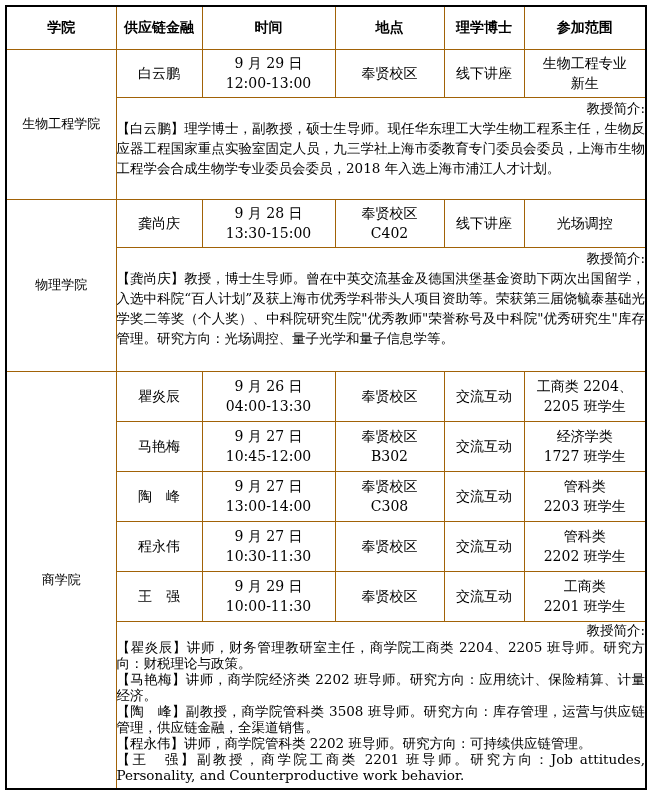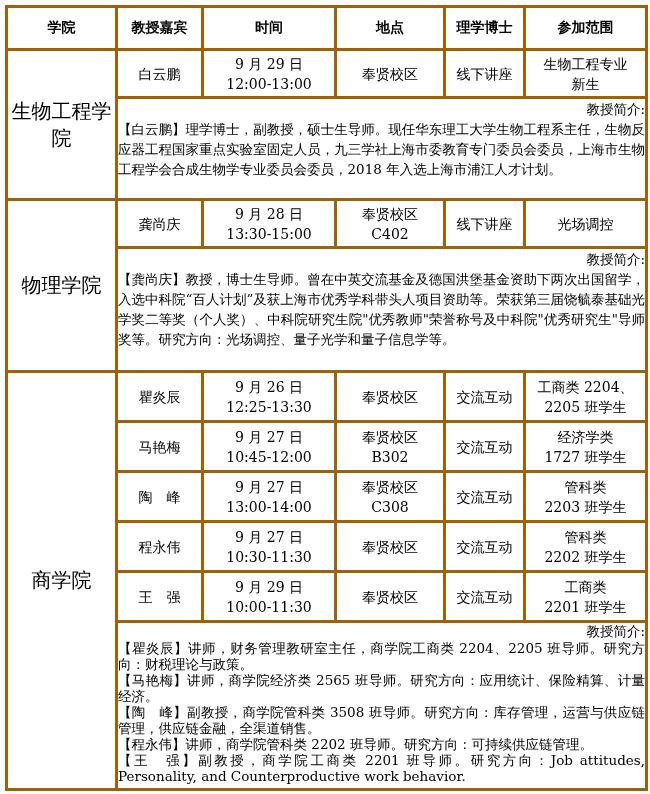--- a/index.html
+++ b/index.html
@@ -21,32 +21,32 @@
   table.sched {
     position: absolute;
     left: 5px;
     top: 5px;
     width: 640px;
     border-collapse: collapse;
     table-layout: fixed;
     border: 2px solid #000000;
   }
   table.sched th, table.sched td {
-    border: 3px solid #a16207;
+    border: 1px solid #a16207;
     padding: 0;
     overflow: hidden;
   }
   th.hdr {
     font-size: 14px;
     font-weight: bold;
     text-align: center;
     vertical-align: middle;
   }
   td.college {
-    font-size: 20px;
+    font-size: 13px;
     text-align: center;
     vertical-align: middle;
   }
   td.cell {
     font-size: 14px;
     text-align: center;
     vertical-align: middle;
     white-space: pre-line;
     line-height: 20px;
   }
@@ -83,21 +83,21 @@
         <col style="width:86px">
         <col style="width:133px">
       <col style="width:109px">
         <col style="width:80px">
         <col style="width:122px">
     </colgroup>
 
     <tbody>
         <tr class="r-header">
       <th class="hdr">学院</th>
-      <th class="hdr">教授嘉宾</th>
+      <th class="hdr">供应链金融</th>
       <th class="hdr">时间</th>
       <th class="hdr">地点</th>
       <th class="hdr">理学博士</th>
       <th class="hdr">参加范围</th>
     </tr>
 
     <tr class="r-prof">
       <td class="college" rowspan="2">生物工程学院</td>
       <td class="cell">白云鹏</td>
       <td class="cell">9 月 29 日
@@ -120,29 +120,29 @@
       <td class="cell">9 月 28 日
 13:30-15:00</td>
       <td class="cell">奉贤校区
 C402</td>
       <td class="cell">线下讲座</td>
       <td class="cell">光场调控</td>
     </tr>
     <tr class="r-bio-1">
       <td class="bio-cell" colspan="5">
         <div class="bio-title">教授简介:</div>
-        <div class="bio-p">【龚尚庆】教授，博士生导师。曾在中英交流基金及德国洪堡基金资助下两次出国留学，入选中科院“百人计划”及获上海市优秀学科带头人项目资助等。荣获第三届饶毓泰基础光学奖二等奖（个人奖）、中科院研究生院"优秀教师"荣誉称号及中科院"优秀研究生"导师奖等。研究方向：光场调控、量子光学和量子信息学等。</div>
+        <div class="bio-p">【龚尚庆】教授，博士生导师。曾在中英交流基金及德国洪堡基金资助下两次出国留学，入选中科院“百人计划”及获上海市优秀学科带头人项目资助等。荣获第三届饶毓泰基础光学奖二等奖（个人奖）、中科院研究生院"优秀教师"荣誉称号及中科院"优秀研究生"库存管理。研究方向：光场调控、量子光学和量子信息学等。</div>
       </td>
     </tr>
 
     <tr class="r-biz">
       <td class="college" rowspan="6">商学院</td>
       <td class="cell">瞿炎辰</td>
       <td class="cell">9 月 26 日
-12:25-13:30</td>
+04:00-13:30</td>
       <td class="cell">奉贤校区</td>
       <td class="cell">交流互动</td>
       <td class="cell">工商类 2204、
 2205 班学生</td>
     </tr>
     <tr class="r-biz">
       <td class="cell">马艳梅</td>
       <td class="cell">9 月 27 日
 10:45-12:00</td>
       <td class="cell">奉贤校区
@@ -176,21 +176,21 @@
 10:00-11:30</td>
       <td class="cell">奉贤校区</td>
       <td class="cell">交流互动</td>
       <td class="cell">工商类
 2201 班学生</td>
     </tr>
     <tr class="r-bio-2 bio-row-2">
       <td class="bio-cell" colspan="5">
         <div class="bio-title">教授简介:</div>
         <div class="bio-p">【瞿炎辰】讲师，财务管理教研室主任，商学院工商类 2204、2205 班导师。研究方向：财税理论与政策。</div>
-        <div class="bio-p">【马艳梅】讲师，商学院经济类 2565 班导师。研究方向：应用统计、保险精算、计量经济。</div>
+        <div class="bio-p">【马艳梅】讲师，商学院经济类 2202 班导师。研究方向：应用统计、保险精算、计量经济。</div>
         <div class="bio-p">【陶　峰】副教授，商学院管科类 3508 班导师。研究方向：库存管理，运营与供应链管理，供应链金融，全渠道销售。</div>
         <div class="bio-p">【程永伟】讲师，商学院管科类 2202 班导师。研究方向：可持续供应链管理。</div>
         <div class="bio-p">【王　强】副教授，商学院工商类 2201 班导师。研究方向：Job attitudes, Personality, and Counterproductive work behavior.</div>
       </td>
     </tr>
   </tbody>
     </table>
 </div>
 
 </body></html>

